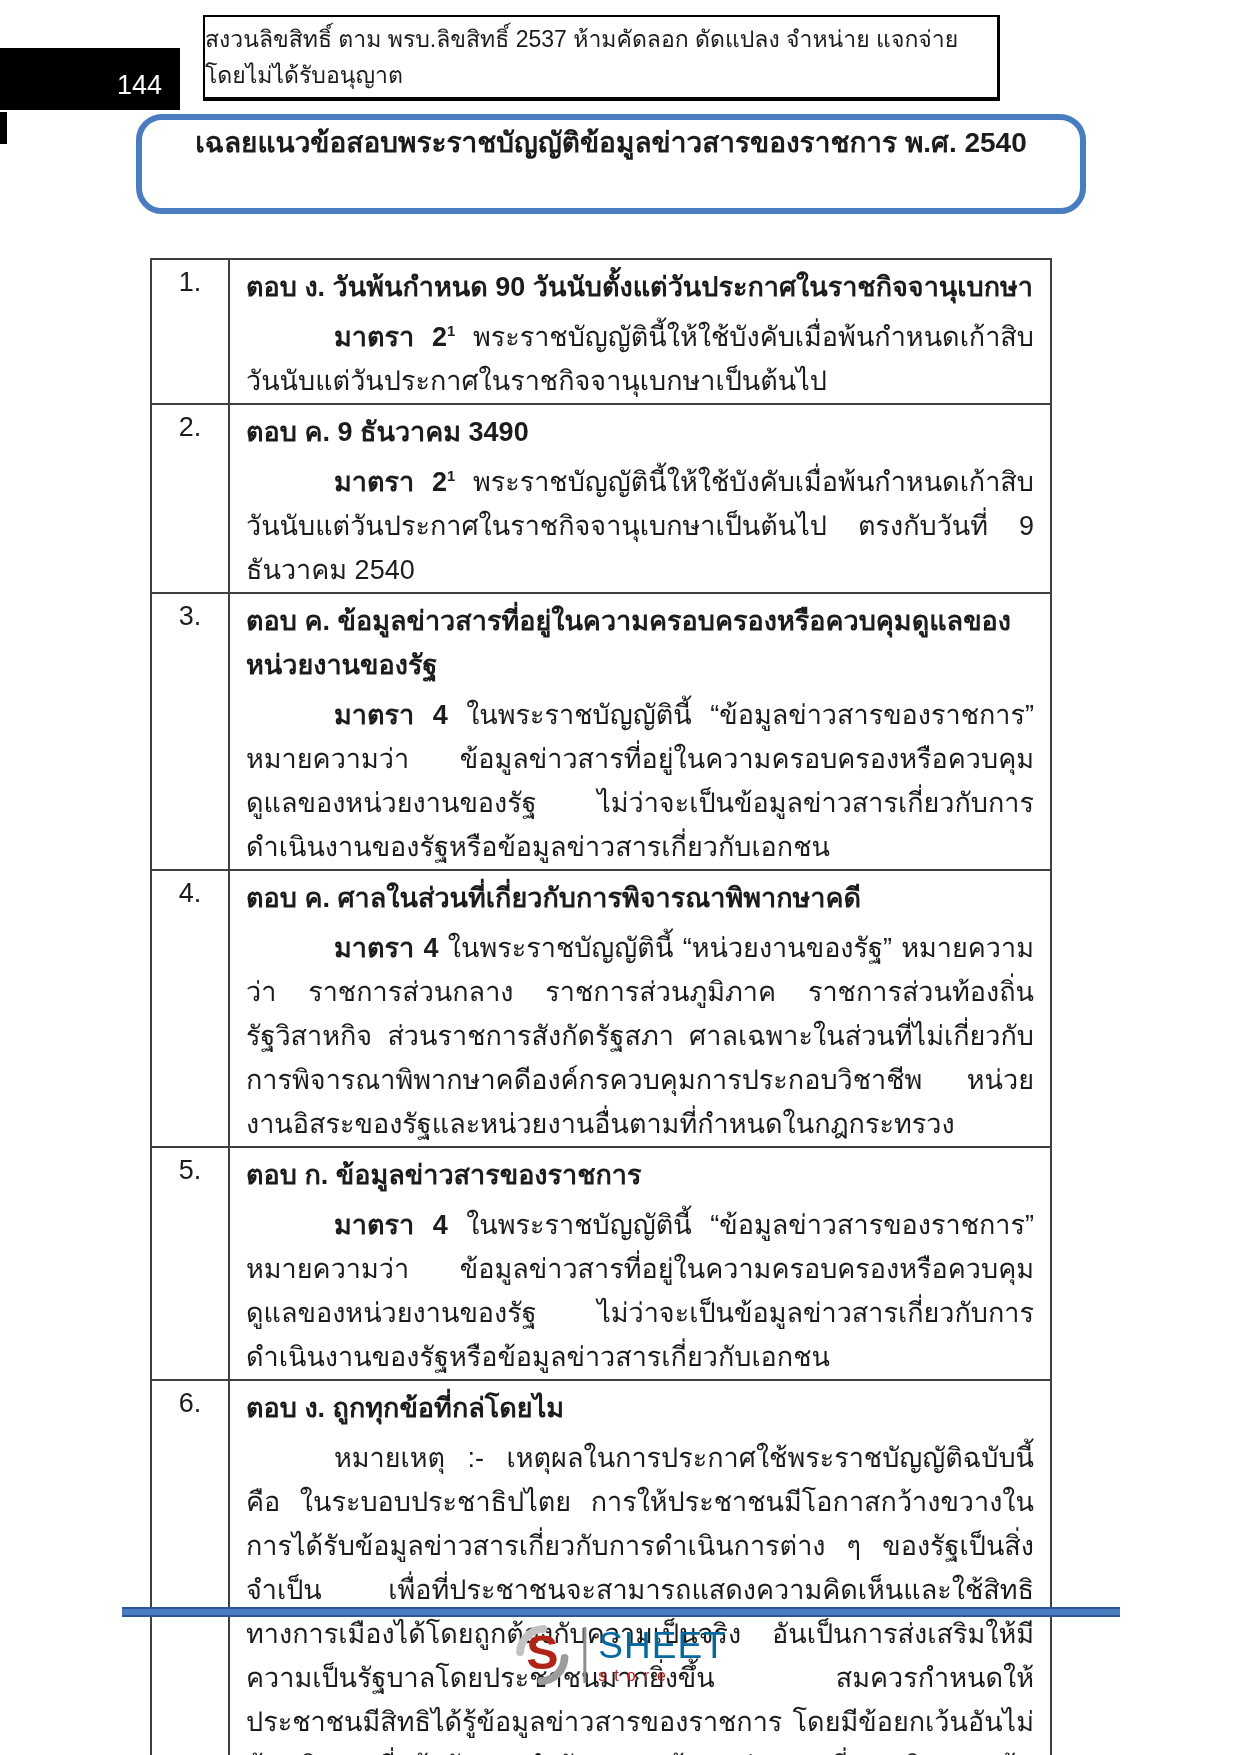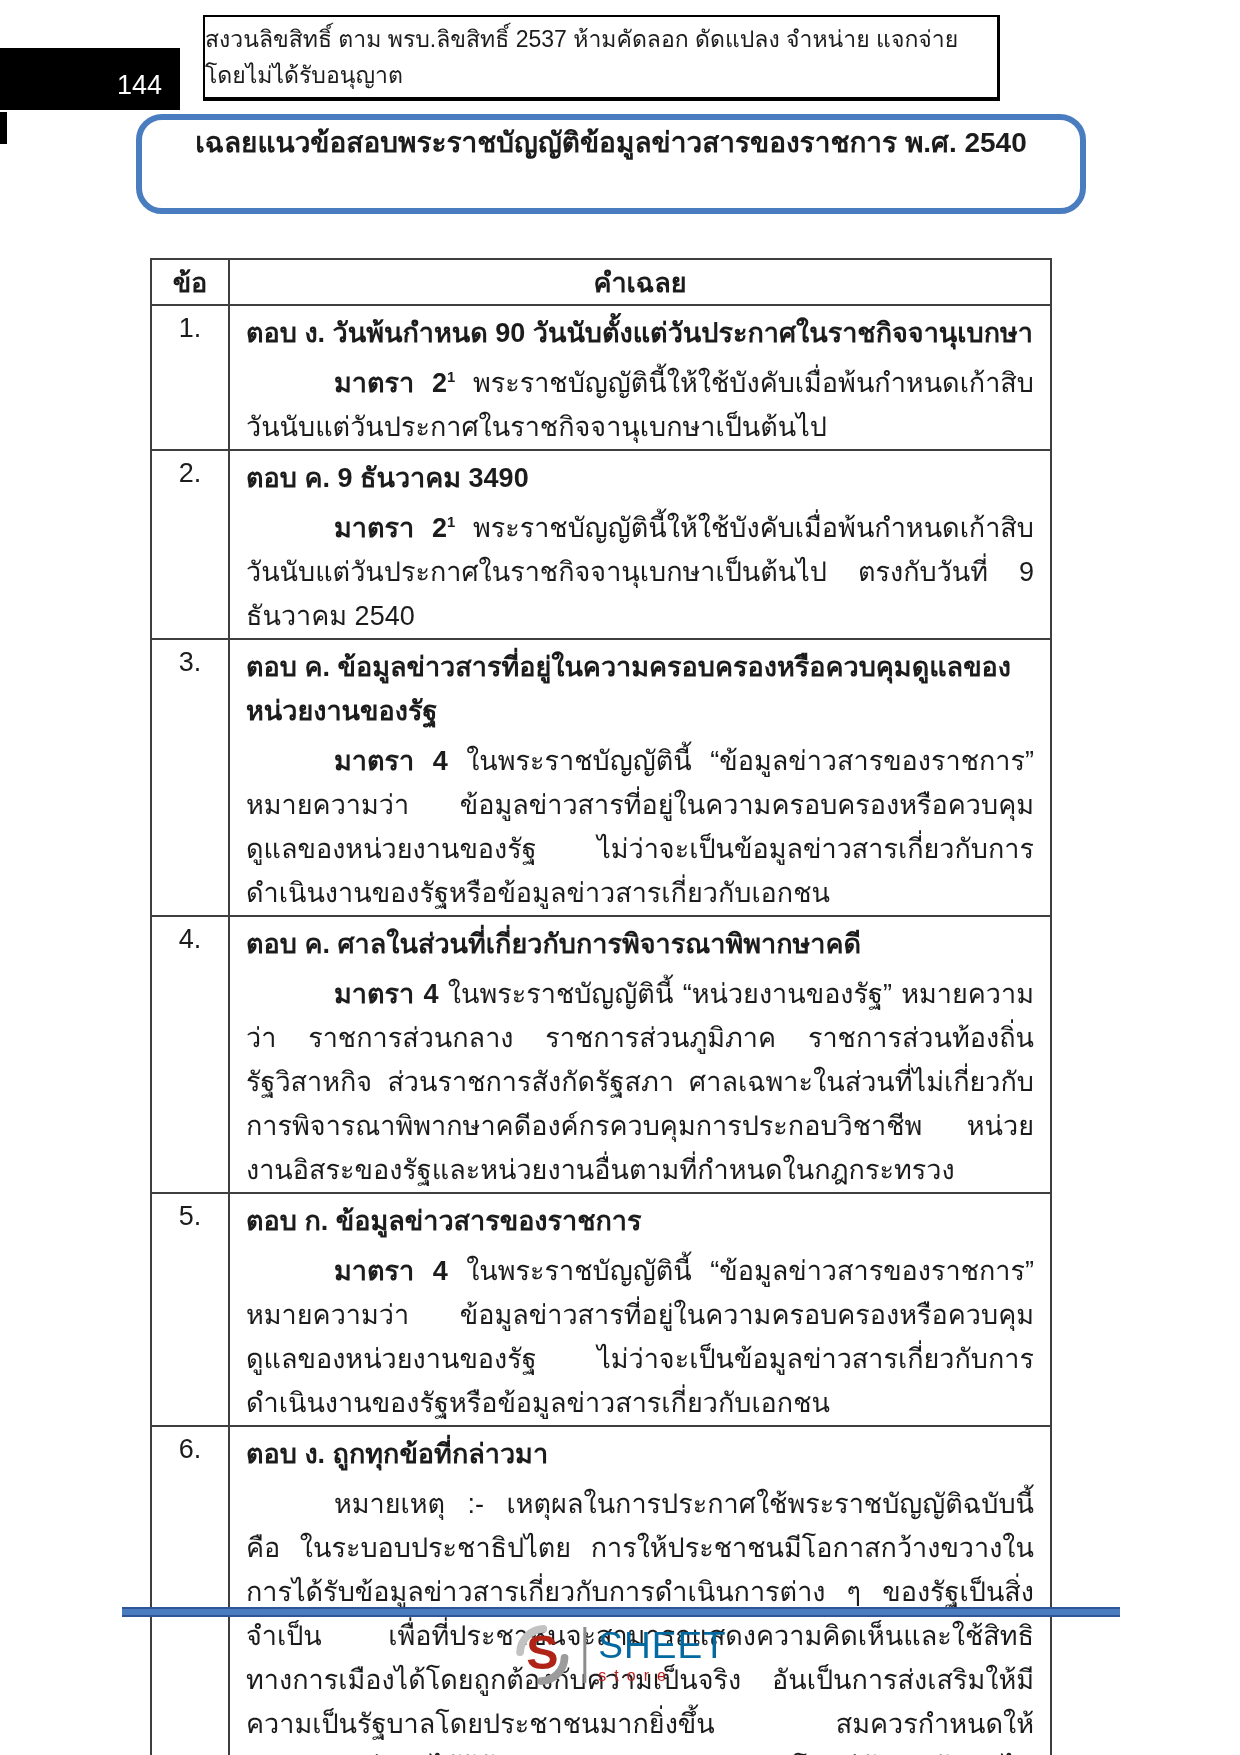--- a/index.html
+++ b/index.html
@@ -102,24 +102,20 @@
 <div class="title-box">
   <span>เฉลยแนวข้อสอบพระราชบัญญัติข้อมูลข่าวสารของราชการ พ.ศ. 2540</span>
 </div>
 
 <table class="answers">
   <colgroup>
       <col class="c-num">
       <col>
     </colgroup>
   <tbody>
-      <tr>
-    <th>ข้อ</th>
-    <th>คำเฉลย</th>
-  </tr>
 
   <tr>
     <td class="num">1.</td>
     <td class="ans">
       <div class="answer-line">ตอบ ง. วันพ้นกำหนด 90 วันนับตั้งแต่วันประกาศในราชกิจจานุเบกษา</div>
       <p class="expl"><span class="lead">มาตรา 2</span><sup>1</sup><span> พระราชบัญญัตินี้ให้ใช้บังคับเมื่อพ้นกำหนดเก้าสิบวันนับแต่วันประกาศในราชกิจจานุเบกษาเป็นต้นไป</span></p>
     </td>
   </tr>
 
   <tr>
@@ -150,21 +146,21 @@
     <td class="num">5.</td>
     <td class="ans">
       <div class="answer-line">ตอบ ก. ข้อมูลข่าวสารของราชการ</div>
       <p class="expl"><span class="lead">มาตรา 4</span><sup></sup><span> ในพระราชบัญญัตินี้ “ข้อมูลข่าวสารของราชการ” หมายความว่า ข้อมูลข่าวสารที่อยู่ในความครอบครองหรือควบคุมดูแลของหน่วยงานของรัฐ ไม่ว่าจะเป็นข้อมูลข่าวสารเกี่ยวกับการดำเนินงานของรัฐหรือข้อมูลข่าวสารเกี่ยวกับเอกชน</span></p>
     </td>
   </tr>
 
   <tr>
     <td class="num">6.</td>
     <td class="ans">
-      <div class="answer-line">ตอบ ง. ถูกทุกข้อที่กล่าวมา</div>
+      <div class="answer-line">ตอบ ง. ถูกทุกข้อที่กล่โดยไม</div>
       <p class="expl"><span class="lead"></span><sup></sup><span>หมายเหตุ :- เหตุผลในการประกาศใช้พระราชบัญญัติฉบับนี้คือ ในระบอบประชาธิปไตย การให้ประชาชนมีโอกาสกว้างขวางในการได้รับข้อมูลข่าวสารเกี่ยวกับการดำเนินการต่าง ๆ ของรัฐเป็นสิ่งจำเป็น เพื่อที่ประชาชนจะสามารถแสดงความคิดเห็นและใช้สิทธิทางการเมืองได้โดยถูกต้องกับความเป็นจริง อันเป็นการส่งเสริมให้มีความเป็นรัฐบาลโดยประชาชนมากยิ่งขึ้น สมควรกำหนดให้ประชาชนมีสิทธิได้รู้ข้อมูลข่าวสารของราชการ โดยมีข้อยกเว้นอันไม่ต้องเปิดเผยที่แจ้งชัดและจำกัดเฉพาะข้อมูลข่าวสารที่หากเปิดเผยแล้วจะเกิดความเสียหายต่อประเทศชาติหรือต่อประโยชน์ที่สำคัญของเอกชน ทั้งนี้เพื่อพัฒนาระบอบประชาธิปไตยให้มั่นคงและจะยังผลให้ประชาชนมีโอกาสรู้ถึงสิทธิหน้าที่ของตนอย่างเต็มที่ เพื่อที่จะปกปักรักษา</span></p>
     </td>
   </tr>
 </tbody>
   </table>
 
 <div class="footer-rule"></div>
 
 <div class="logo">
   <svg class="logo-icon" width="58" height="62" viewBox="0 0 60 64">

